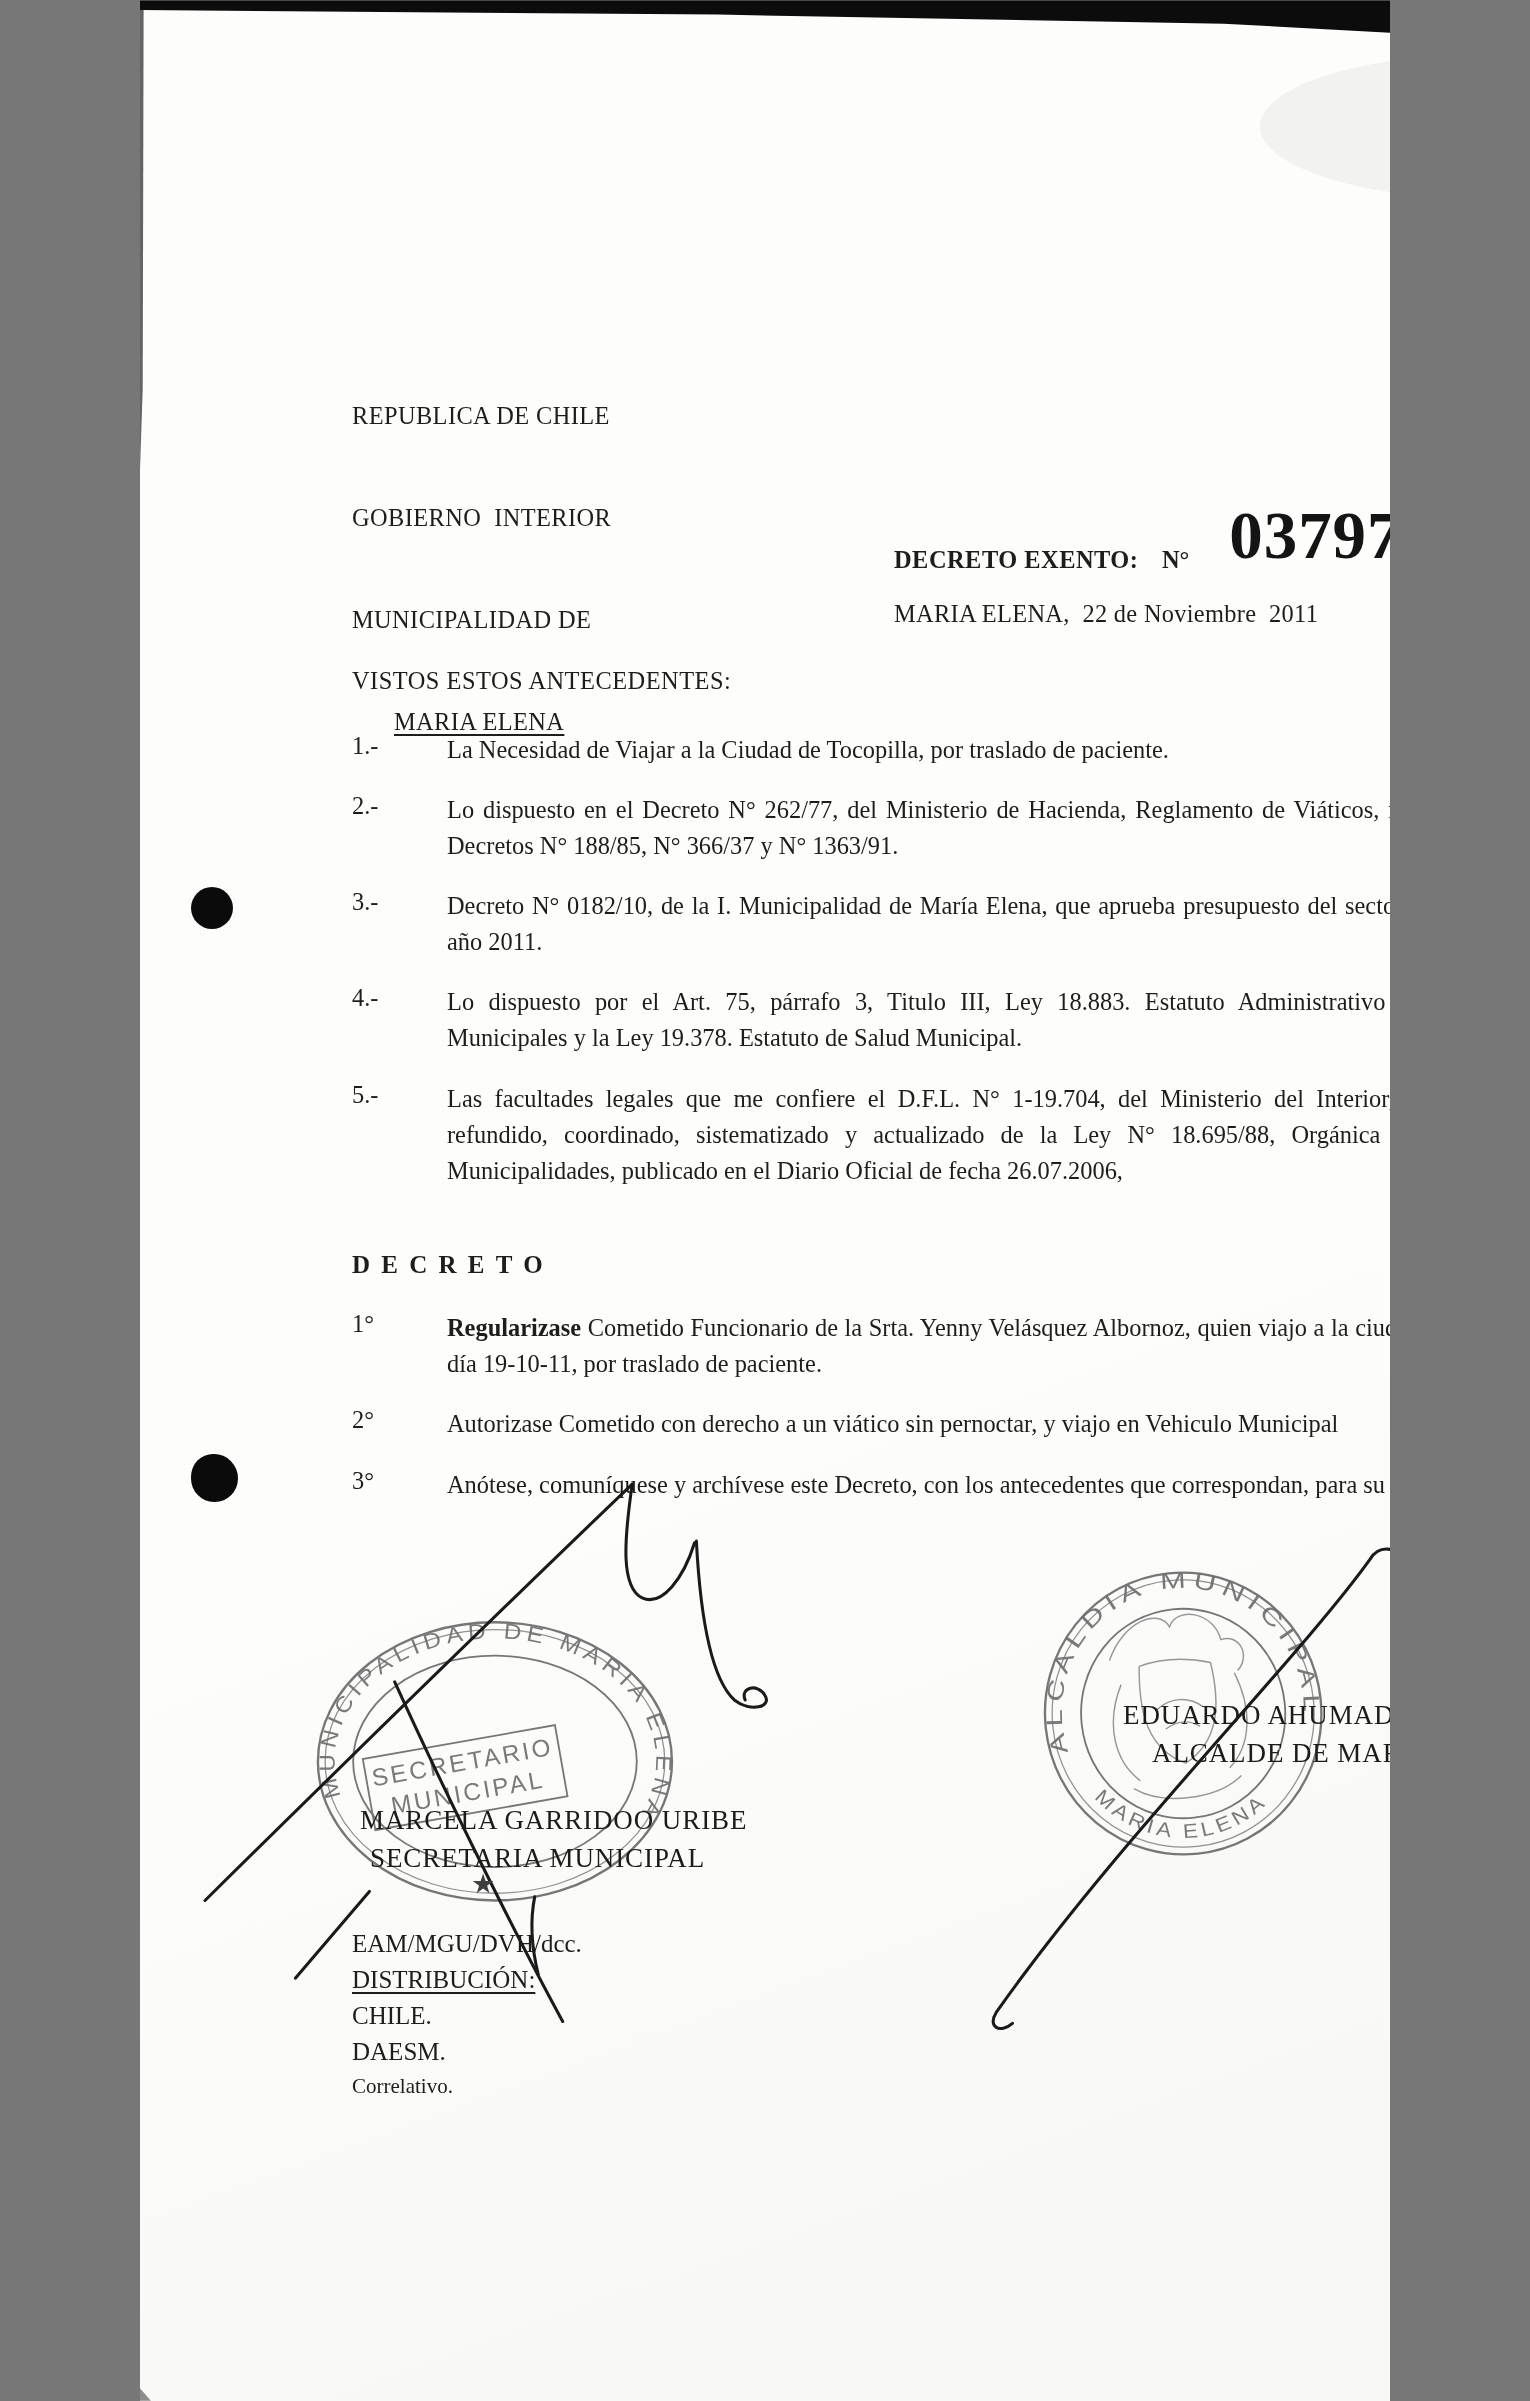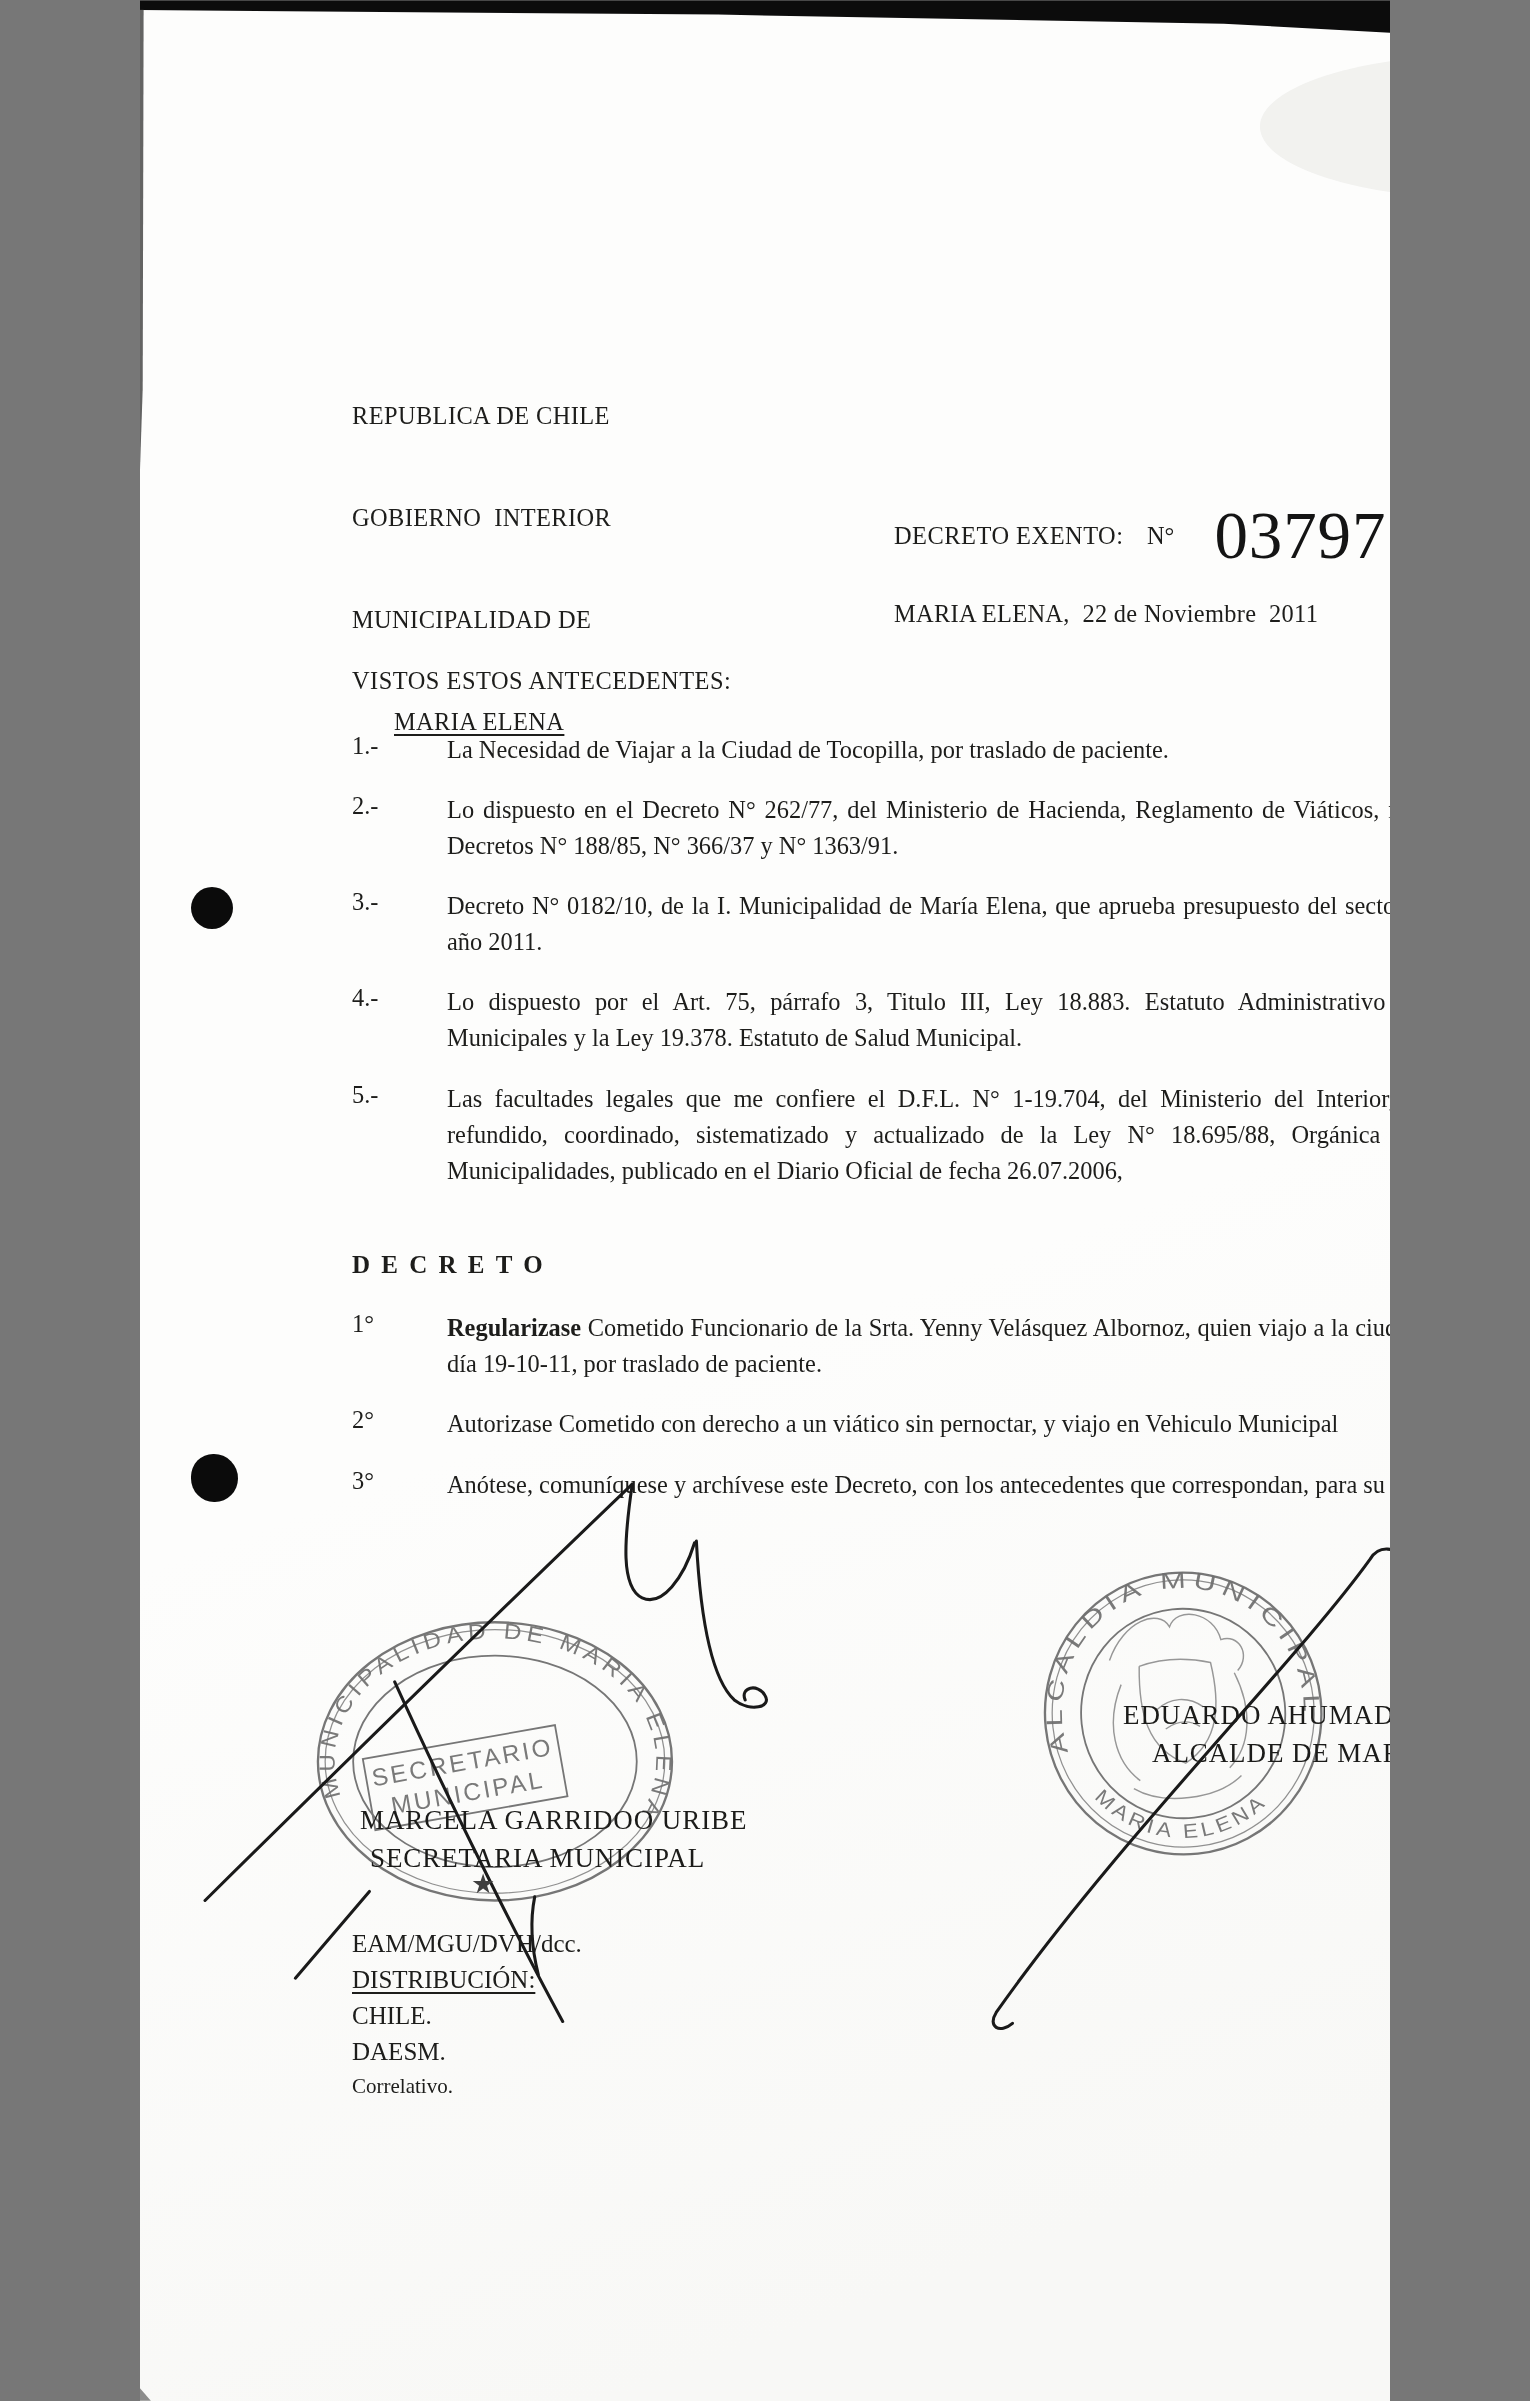--- a/index.html
+++ b/index.html
@@ -16,21 +16,21 @@
   
   .edges{left:0;top:0;width:1530px;height:2401px;pointer-events:none;}
   
   .dot{background:#0b0b0b;border-radius:50%;}
   .dot1{left:51px;top:887px;width:42px;height:42px;}
   .dot2{left:51px;top:1454px;width:47px;height:48px;border-radius:48% 52% 50% 50%;}
   
   .hdr{left:212px;top:331px;font-size:24.4px;line-height:34px;letter-spacing:0.4px;white-space:pre;}
   .hdr .l4{margin-left:42px;text-decoration:underline;text-underline-offset:3.6px;}
   
-  .decrow{left:754px;top:497px;display:flex;align-items:center;white-space:pre;}
+  .decrow{left:754px;top:497px;display:flex;align-items:flex-end;white-space:pre;font-weight:bold;}
   .decrow .lbl{font-size:24.4px;letter-spacing:0.5px;}
   .decrow .nsym{font-size:24.4px;margin-left:23.5px;}
   .decrow .bignum{font-size:67px;margin-left:40px;letter-spacing:0.9px;color:#141414;}
   .dateline{left:754px;top:600px;font-size:24.4px;letter-spacing:0.3px;white-space:pre;text-align:right;}
   
   .vistos-h{left:212px;top:667px;font-size:24.4px;letter-spacing:0.5px;}
   .list{left:212px;width:1226px;}
   .vlist{top:732px;}
   .dlist{top:1310px;}
   .item{display:flex;margin-bottom:24.4px;}

